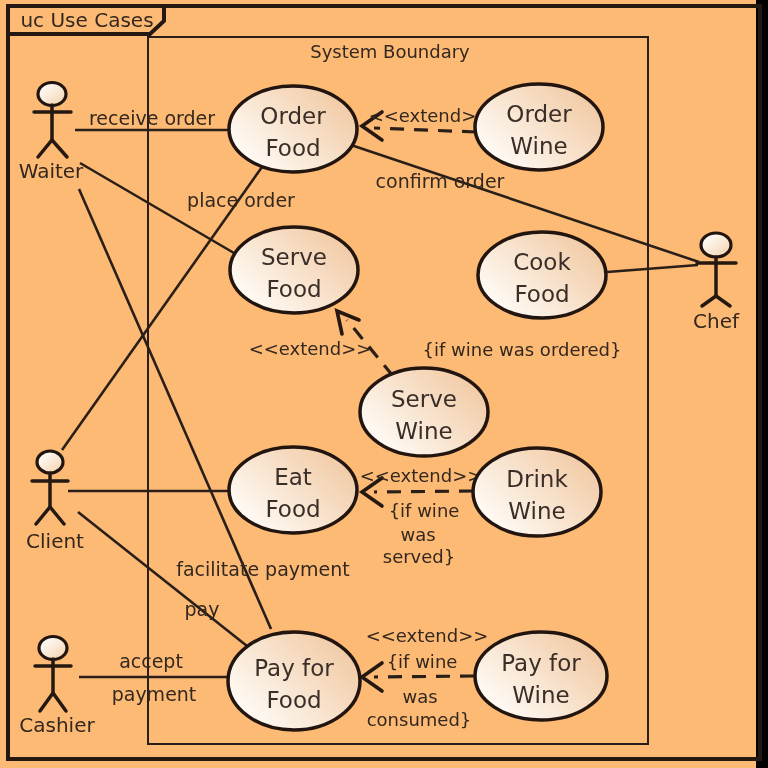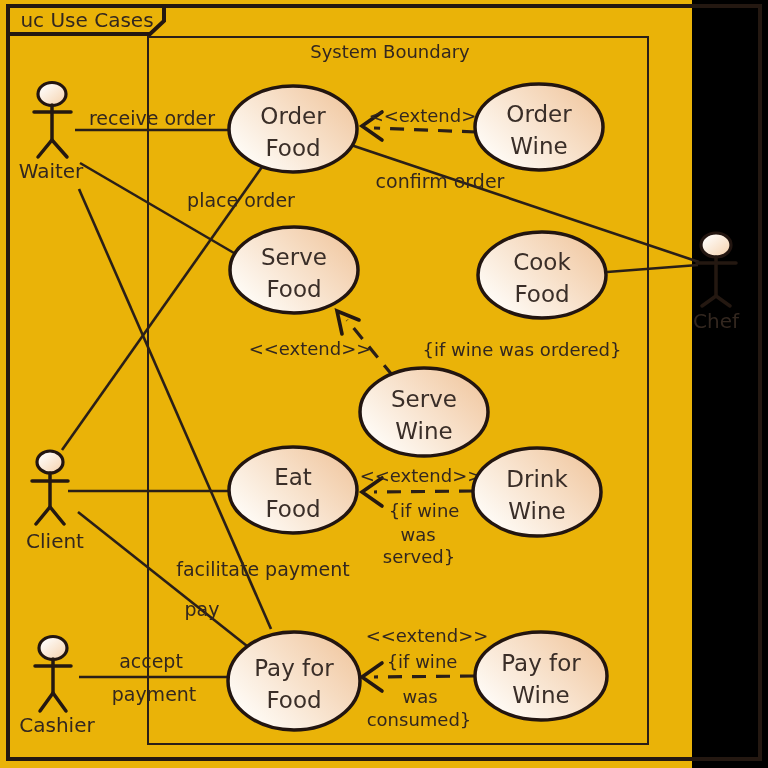--- a/index.html
+++ b/index.html
@@ -1,16 +1,16 @@
 <!DOCTYPE html>
 <html><head>
 <meta charset="utf-8">
 <style>
   html,body{margin:0;padding:0;background:#000;}
-  .stage{width:692px;height:768px;background:#eab308;position:relative;font-family:"DejaVu Sans",sans-serif;text-align:center;}
+  .stage{width:756px;height:768px;background:#fdba74;position:relative;font-family:"DejaVu Sans",sans-serif;text-align:center;}
   svg{display:block;}
   .ln{stroke:#2a1f18;stroke-width:2.6;fill:none;}
   .frame{stroke:#241811;stroke-width:4;fill:none;}
   .bnd{stroke:#2a1f18;stroke-width:2;fill:none;}
   .dash{stroke:#2a1f18;stroke-width:3.2;fill:none;stroke-dasharray:14 10;}
   .arrow{stroke:#241811;stroke-width:3.6;fill:none;stroke-linecap:round;}
   .stick{stroke:#241811;stroke-width:3.5;fill:none;stroke-linecap:round;}
   .uc{stroke:#221510;stroke-width:3.5;fill:url(#ucFill);}
   .head{stroke:#221510;stroke-width:3.2;fill:url(#headFill);}
   text{fill:#33271f;}

